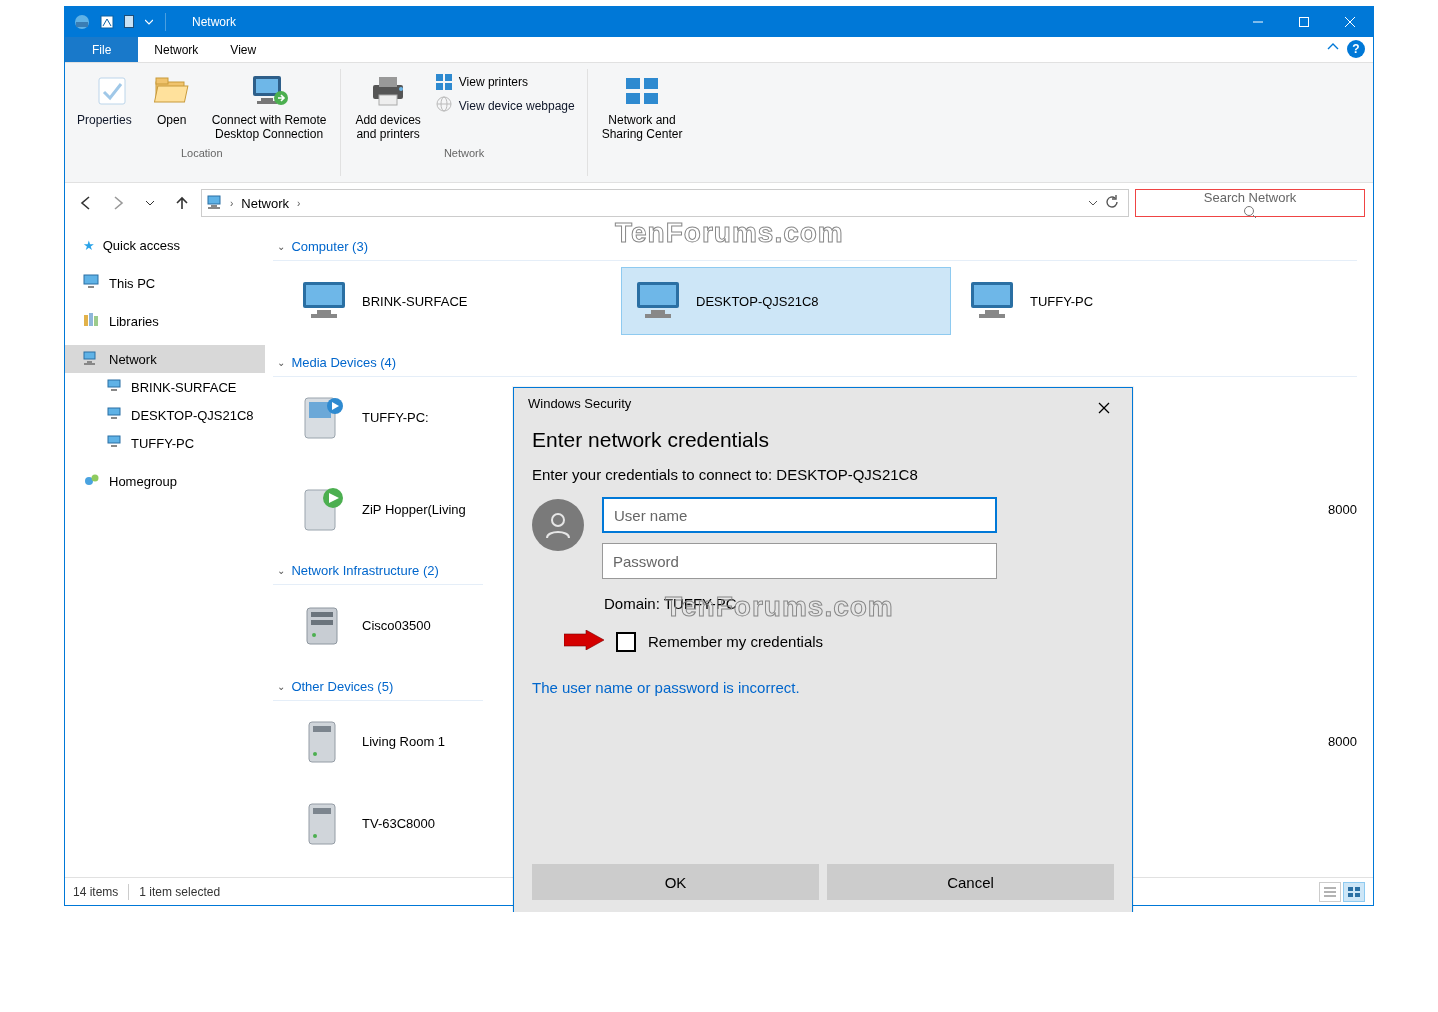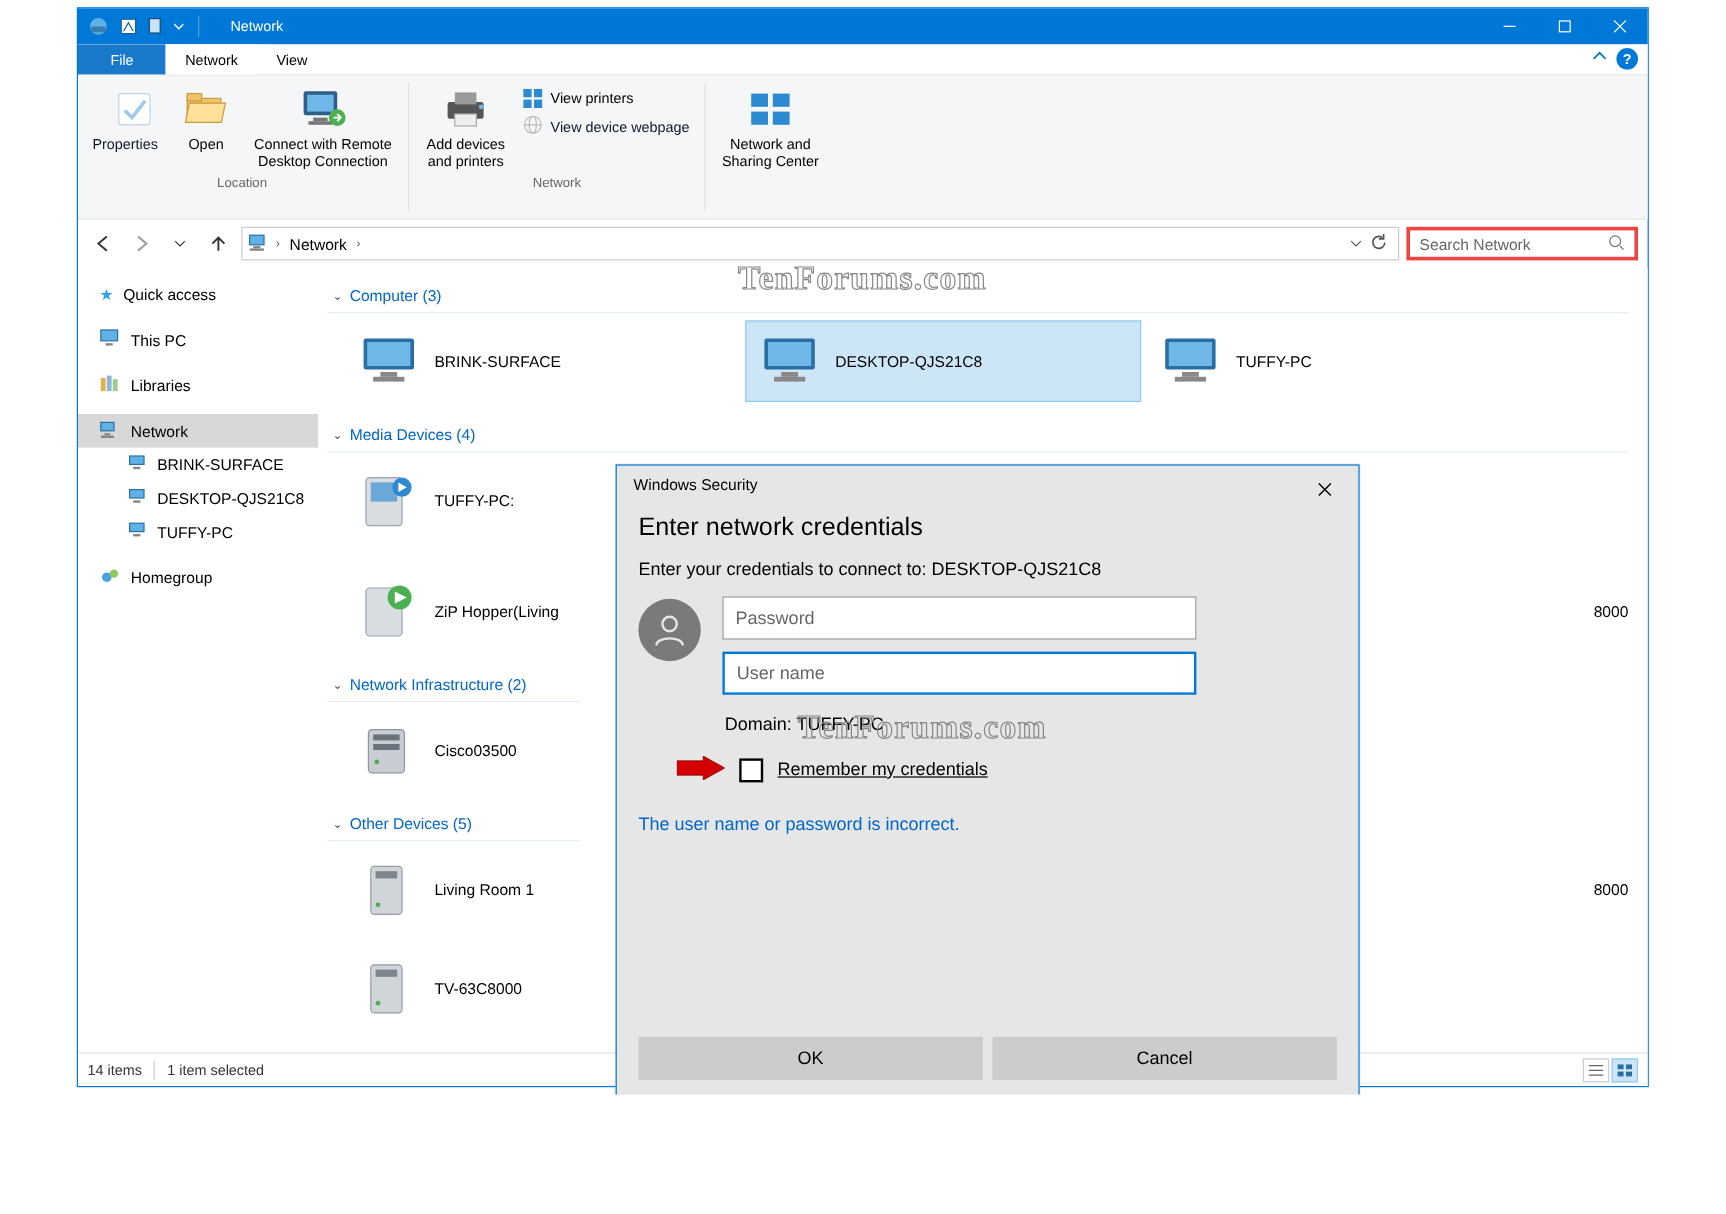--- a/index.html
+++ b/index.html
@@ -36,21 +36,21 @@
   .rgroup .glabel { font-size:11px; color:#666; padding:2px 0 4px 0; text-align:center; width:100%; }
   .rsep { width:1px; background:#e1e1e1; margin:6px 2px; }
 
   
   .navrow { height:40px; display:flex; align-items:center; padding:4px 8px; gap:6px; }
   .navbtn { width:26px; height:26px; display:flex; align-items:center; justify-content:center; color:#555; }
   .address { flex:1; height:28px; border:1px solid #ccc; display:flex; align-items:center; padding:0 4px; gap:4px; position:relative; }
   .address .crumb { padding:0 4px; font-size:13px; }
   .address .sep { font-size:10px; color:#555; }
   .address .right { margin-left:auto; display:flex; align-items:center; gap:6px; padding-right:4px;}
-  .search { width:193px; height:28px; border:3px solid #ef4444; display:flex; align-items:center; padding:0 8px; color:#666; justify-content:space-between; }
+  .search { width:230px; height:28px; border:1px solid #ef4444; display:flex; align-items:center; padding:0 8px; color:#666; justify-content:space-between;flex-direction:column; }
 
   
   .body { position:absolute; top:216px; bottom:28px; left:0; right:0; display:flex; background:#fff; }
   .sidebar { width:200px; border-right:0; padding:8px 0; overflow:hidden; }
   .side-item { display:flex; align-items:center; gap:8px; padding:4px 10px 4px 18px; font-size:13px; height:28px; }
   .side-item.sub { padding-left:42px; }
   .side-item.sel { background:#d8d8d8; }
   .star { color:#2aa3e8; }
   .content { flex:1; padding:6px 8px; overflow:hidden; position:relative; }
   .grouphdr { color:#0066cc; font-size:13px; padding:6px 4px; display:flex; align-items:center; gap:6px; border-bottom:1px solid #e5eef8; margin-right:8px; margin-top:4px;}
@@ -76,27 +76,27 @@
   .dialog .dtitle { font-size:21px; font-weight:400; padding:6px 18px 10px 18px; color:#000; }
   .dialog .dtext { font-size:15px; padding:4px 18px 14px 18px; }
   .dialog .cred { display:flex; gap:18px; padding:0 18px; align-items:flex-start; }
   .dialog .avatar { width:52px; height:52px; border-radius:50%; background:#7a7a7a; display:flex; align-items:center; justify-content:center; margin-top:2px; }
   .dialog .inputs { flex:1; display:flex; flex-direction:column; gap:10px; }
   .dialog .tin { width:395px; height:36px; border:2px solid #0078d7; background:#fff; font-size:15px; padding:0 10px; color:#666; display:flex; align-items:center; }
   .dialog .tin.pwd { border:1px solid #999; }
   .dialog .domain { font-size:15px; padding:16px 18px 14px 90px; }
   .dialog .remember-row { display:flex; align-items:center; gap:12px; padding:4px 18px 0 50px; }
   .dialog .cb { width:20px; height:20px; border:2px solid #000; background:#fff; }
-  .dialog .cblab { font-size:15px;text-decoration:underline; }
+  .dialog .cblab { font-size:15px; }
   .dialog .err { color:#0066cc; font-size:15px; padding:26px 18px 0 18px; }
   .dialog .dbtns { position:absolute; bottom:16px; left:18px; right:18px; display:flex; gap:8px; }
   .dialog .dbtn { flex:1; height:36px; background:#cccccc; display:flex; align-items:center; justify-content:center; font-size:15px; }
 
   
-  .wm { position:absolute; font-size:28px; font-weight:700; letter-spacing:1px; color:transparent; -webkit-text-stroke:1px #888; z-index:60; pointer-events:none; font-family:Liberation Serif, serif;}
+  .wm { position:absolute; font-size:28px; font-weight:700; letter-spacing:1px; color:transparent; -webkit-text-stroke:1px #888; z-index:60; pointer-events:none; font-family:Liberation Sans, sans-serif;}
 </style>
 </head>
 <body>
 
 <div class="window">
 
   <div class="titlebar">
     <div class="qat">
       <span>
           <svg width="18" height="18">
@@ -532,25 +532,25 @@
     <div class="dtitle">Enter network credentials</div>
     <div class="dtext">Enter your credentials to connect to: DESKTOP-QJS21C8</div>
     <div class="cred">
       <div class="avatar">
         <svg width="30" height="30">
             <circle cx="15" cy="10" r="6" fill="none" stroke="#e6e6e6" stroke-width="2"></circle>
             <path d="M4 28 C4 20 26 20 26 28" fill="none" stroke="#e6e6e6" stroke-width="2"></path>
           </svg>
       </div>
       <div class="inputs">
+        <div class="tin">
+            <span>User name</span>
+          </div>
         <div class="tin pwd">
             <span>Password</span>
-          </div>
-        <div class="tin">
-            <span>User name</span>
           </div>
       </div>
     </div>
     <div class="domain">Domain: TUFFY-PC</div>
     <div class="remember-row">
       <span><svg width="40" height="20">
             <polygon points="0,4 22,4 22,0 40,10 22,20 22,16 0,16" fill="#d40000" stroke="#700" stroke-width="0.6"></polygon>
           </svg></span>
       <div class="cb"></div>
       <span class="cblab">Remember my credentials</span>

